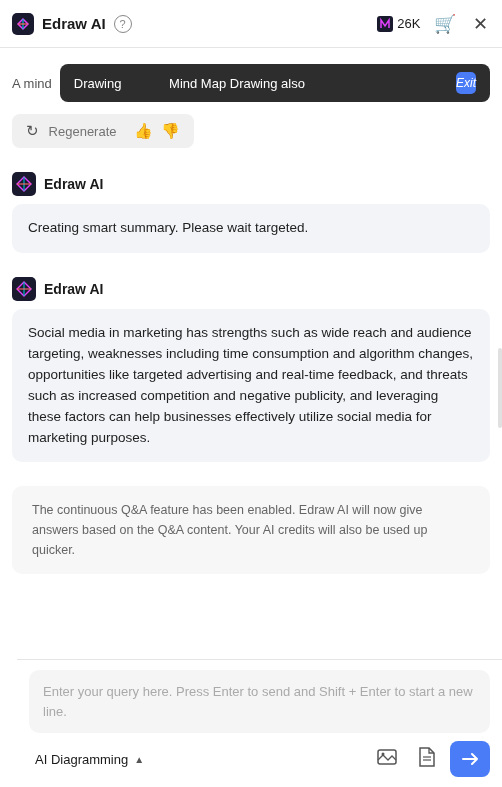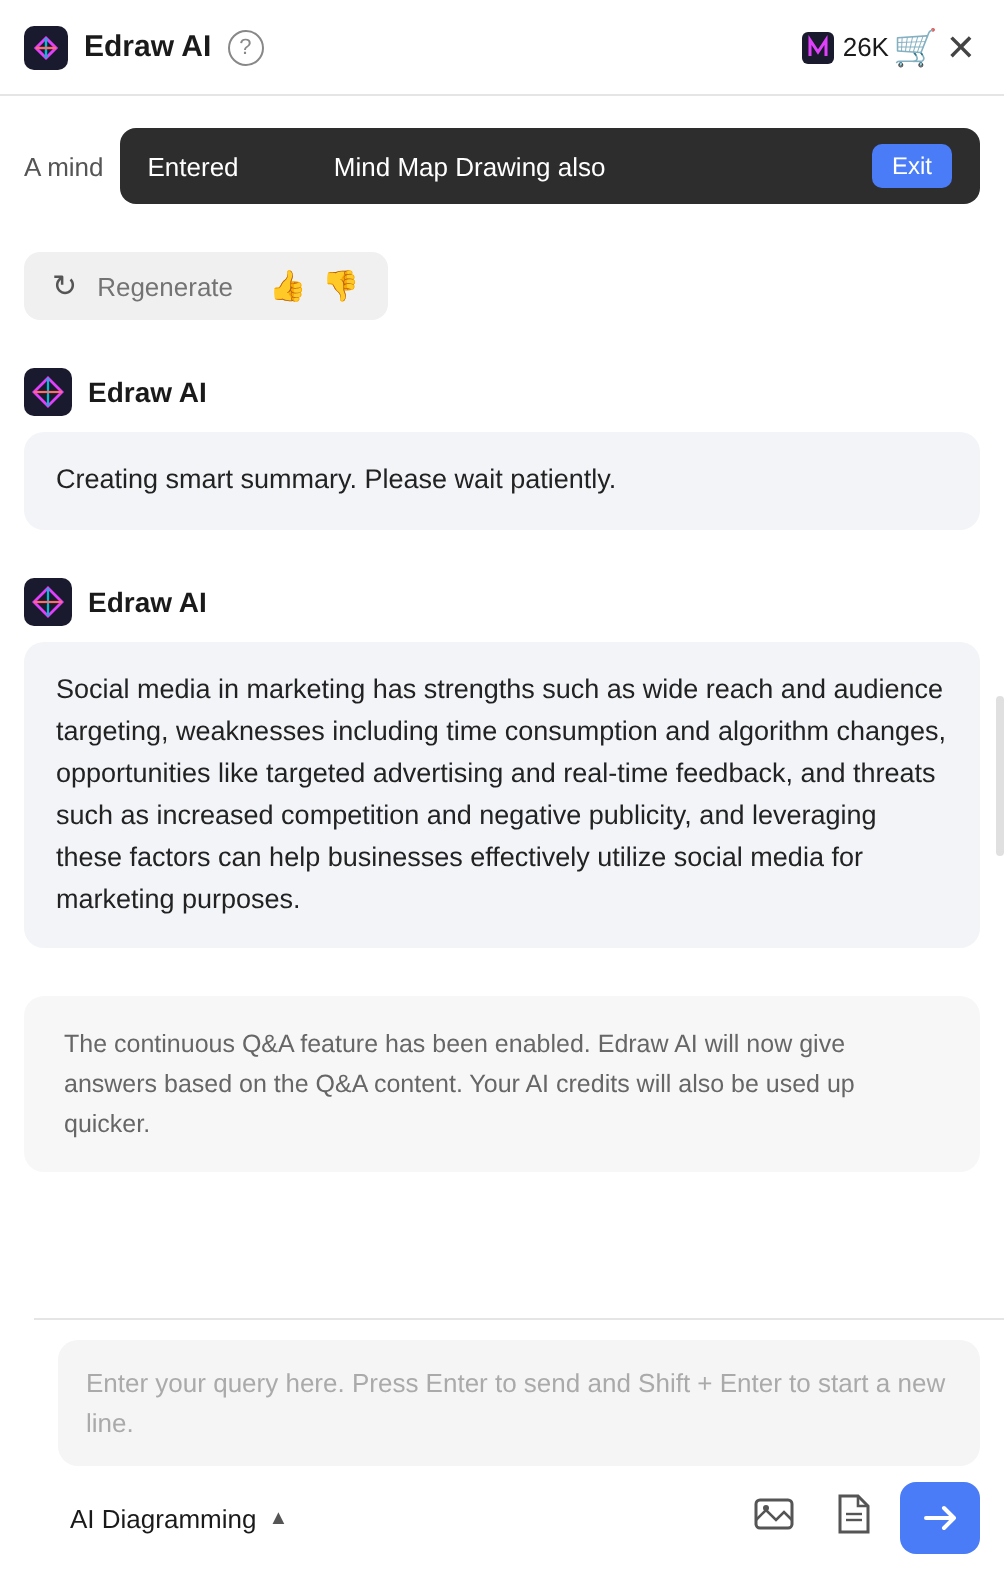--- a/index.html
+++ b/index.html
@@ -44,21 +44,21 @@
       display: flex;
       align-items: center;
       justify-content: center;
       font-size: 11px;
       color: #888;
       cursor: pointer;
     }
     .header-right {
       display: flex;
       align-items: center;
-      gap: 0;
+      gap: 12px;
     }
     .credits-badge {
       display: flex;
       align-items: center;
       gap: 4px;
       font-size: 13px;
       color: #1a1a1a;
       font-weight: 500;
     }
     .credits-icon {
@@ -90,21 +90,21 @@
       padding: 16px 12px;
       background: #fff;
       position: relative;
     }
 
     
     .toast-row {
       display: flex;
       align-items: center;
       gap: 8px;
-      margin-bottom: 24px;
+      margin-bottom: 12px;
       position: relative;
     }
     .toast-a-mind {
       font-size: 13px;
       color: #555;
       white-space: nowrap;
     }
     .toast-bubble {
       background: #2d2d2d;
       color: #fff;
@@ -121,24 +121,25 @@
     }
     .toast-text b {
       font-weight: 400;
       padding-left: 44px;
     }
     .exit-btn {
       background: #4a7cf7;
       color: #fff;
       border: none;
       border-radius: 5px;
-      padding: 4px 10px;
+      padding: 4px 0;
       font-size: 12px;
       cursor: pointer;
       white-space: nowrap;
+      font-style: italic;
     }
 
     
     .regen-row {
       display: flex;
       align-items: center;
       gap: 10px;
       background: #f0f0f0;
       border-radius: 8px;
       padding: 8px 14px;
@@ -321,21 +322,21 @@
     <button class="close-btn">✕</button>
   </div>
 </div>
 
 <div class="chat-area">
 
   <div class="toast-row">
     <span class="toast-a-mind">A mind</span>
     <div class="toast-bubble">
       <span class="toast-text">
-        <span>Entered </span><b>Mind Map Drawing</b><span> also</span>
+        <span>Drawing </span><b>Mind Map Drawing</b><span> also</span>
       </span>
       <button class="exit-btn">Exit</button>
     </div>
   </div>
 
   <div class="regen-row">
     <span class="regen-icon">↻</span>
     <span class="regen-label">Regenerate</span>
     <div class="feedback-icons">
       <button class="feedback-btn">👍</button>
@@ -346,21 +347,21 @@
   <div class="chat-message">
     <div class="chat-sender">
       <svg class="sender-avatar" viewBox="0 0 24 24" fill="none">
         <rect width="24" height="24" rx="5" fill="#1a1a2e"></rect>
         <path d="M5 12 L12 5 L19 12 L12 19 Z" fill="none" stroke="#e040fb" stroke-width="1.4"></path>
         <path d="M12 5 L12 19" stroke="#00bcd4" stroke-width="1.1"></path>
         <path d="M5 12 L19 12" stroke="#ff6b6b" stroke-width="1.1"></path>
       </svg>
       <span class="sender-name">Edraw AI</span>
     </div>
-    <div class="message-bubble">Creating smart summary. Please wait patiently.</div>
+    <div class="message-bubble">Creating smart summary. Please wait targeted.</div>
   </div>
 
   <div class="chat-message">
     <div class="chat-sender">
       <svg class="sender-avatar" viewBox="0 0 24 24" fill="none">
         <rect width="24" height="24" rx="5" fill="#1a1a2e"></rect>
         <path d="M5 12 L12 5 L19 12 L12 19 Z" fill="none" stroke="#e040fb" stroke-width="1.4"></path>
         <path d="M12 5 L12 19" stroke="#00bcd4" stroke-width="1.1"></path>
         <path d="M5 12 L19 12" stroke="#ff6b6b" stroke-width="1.1"></path>
       </svg>

